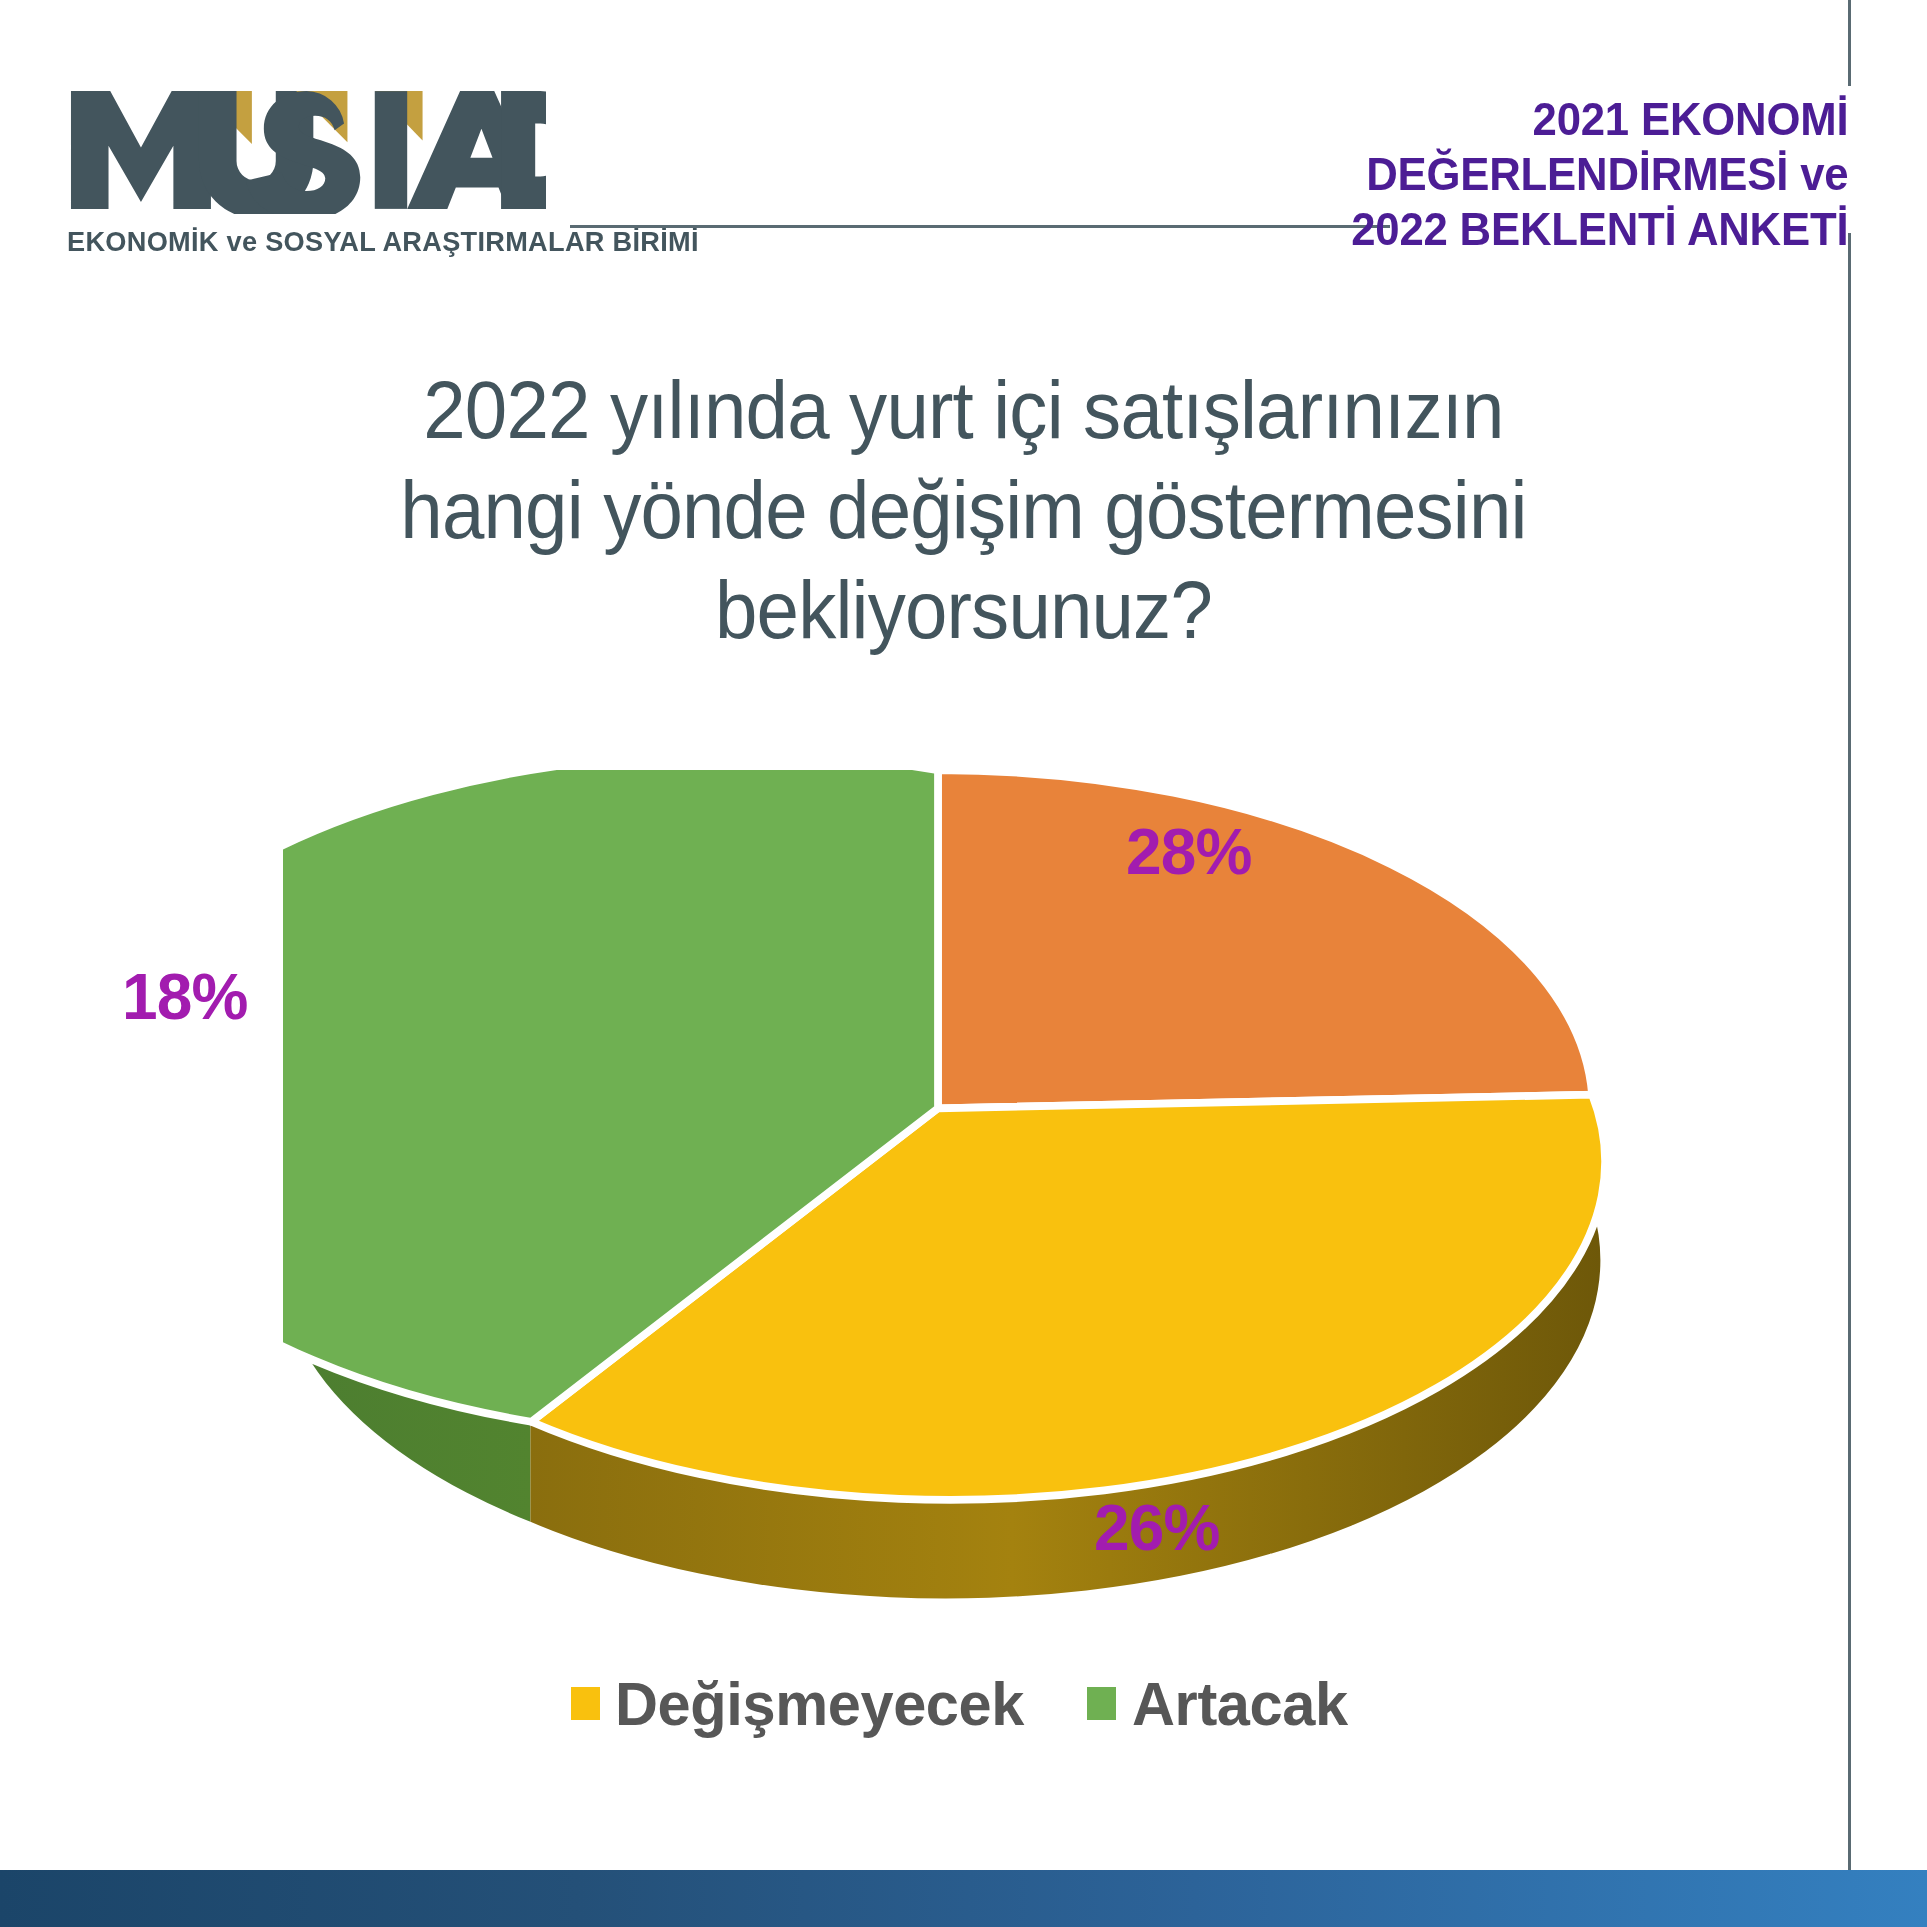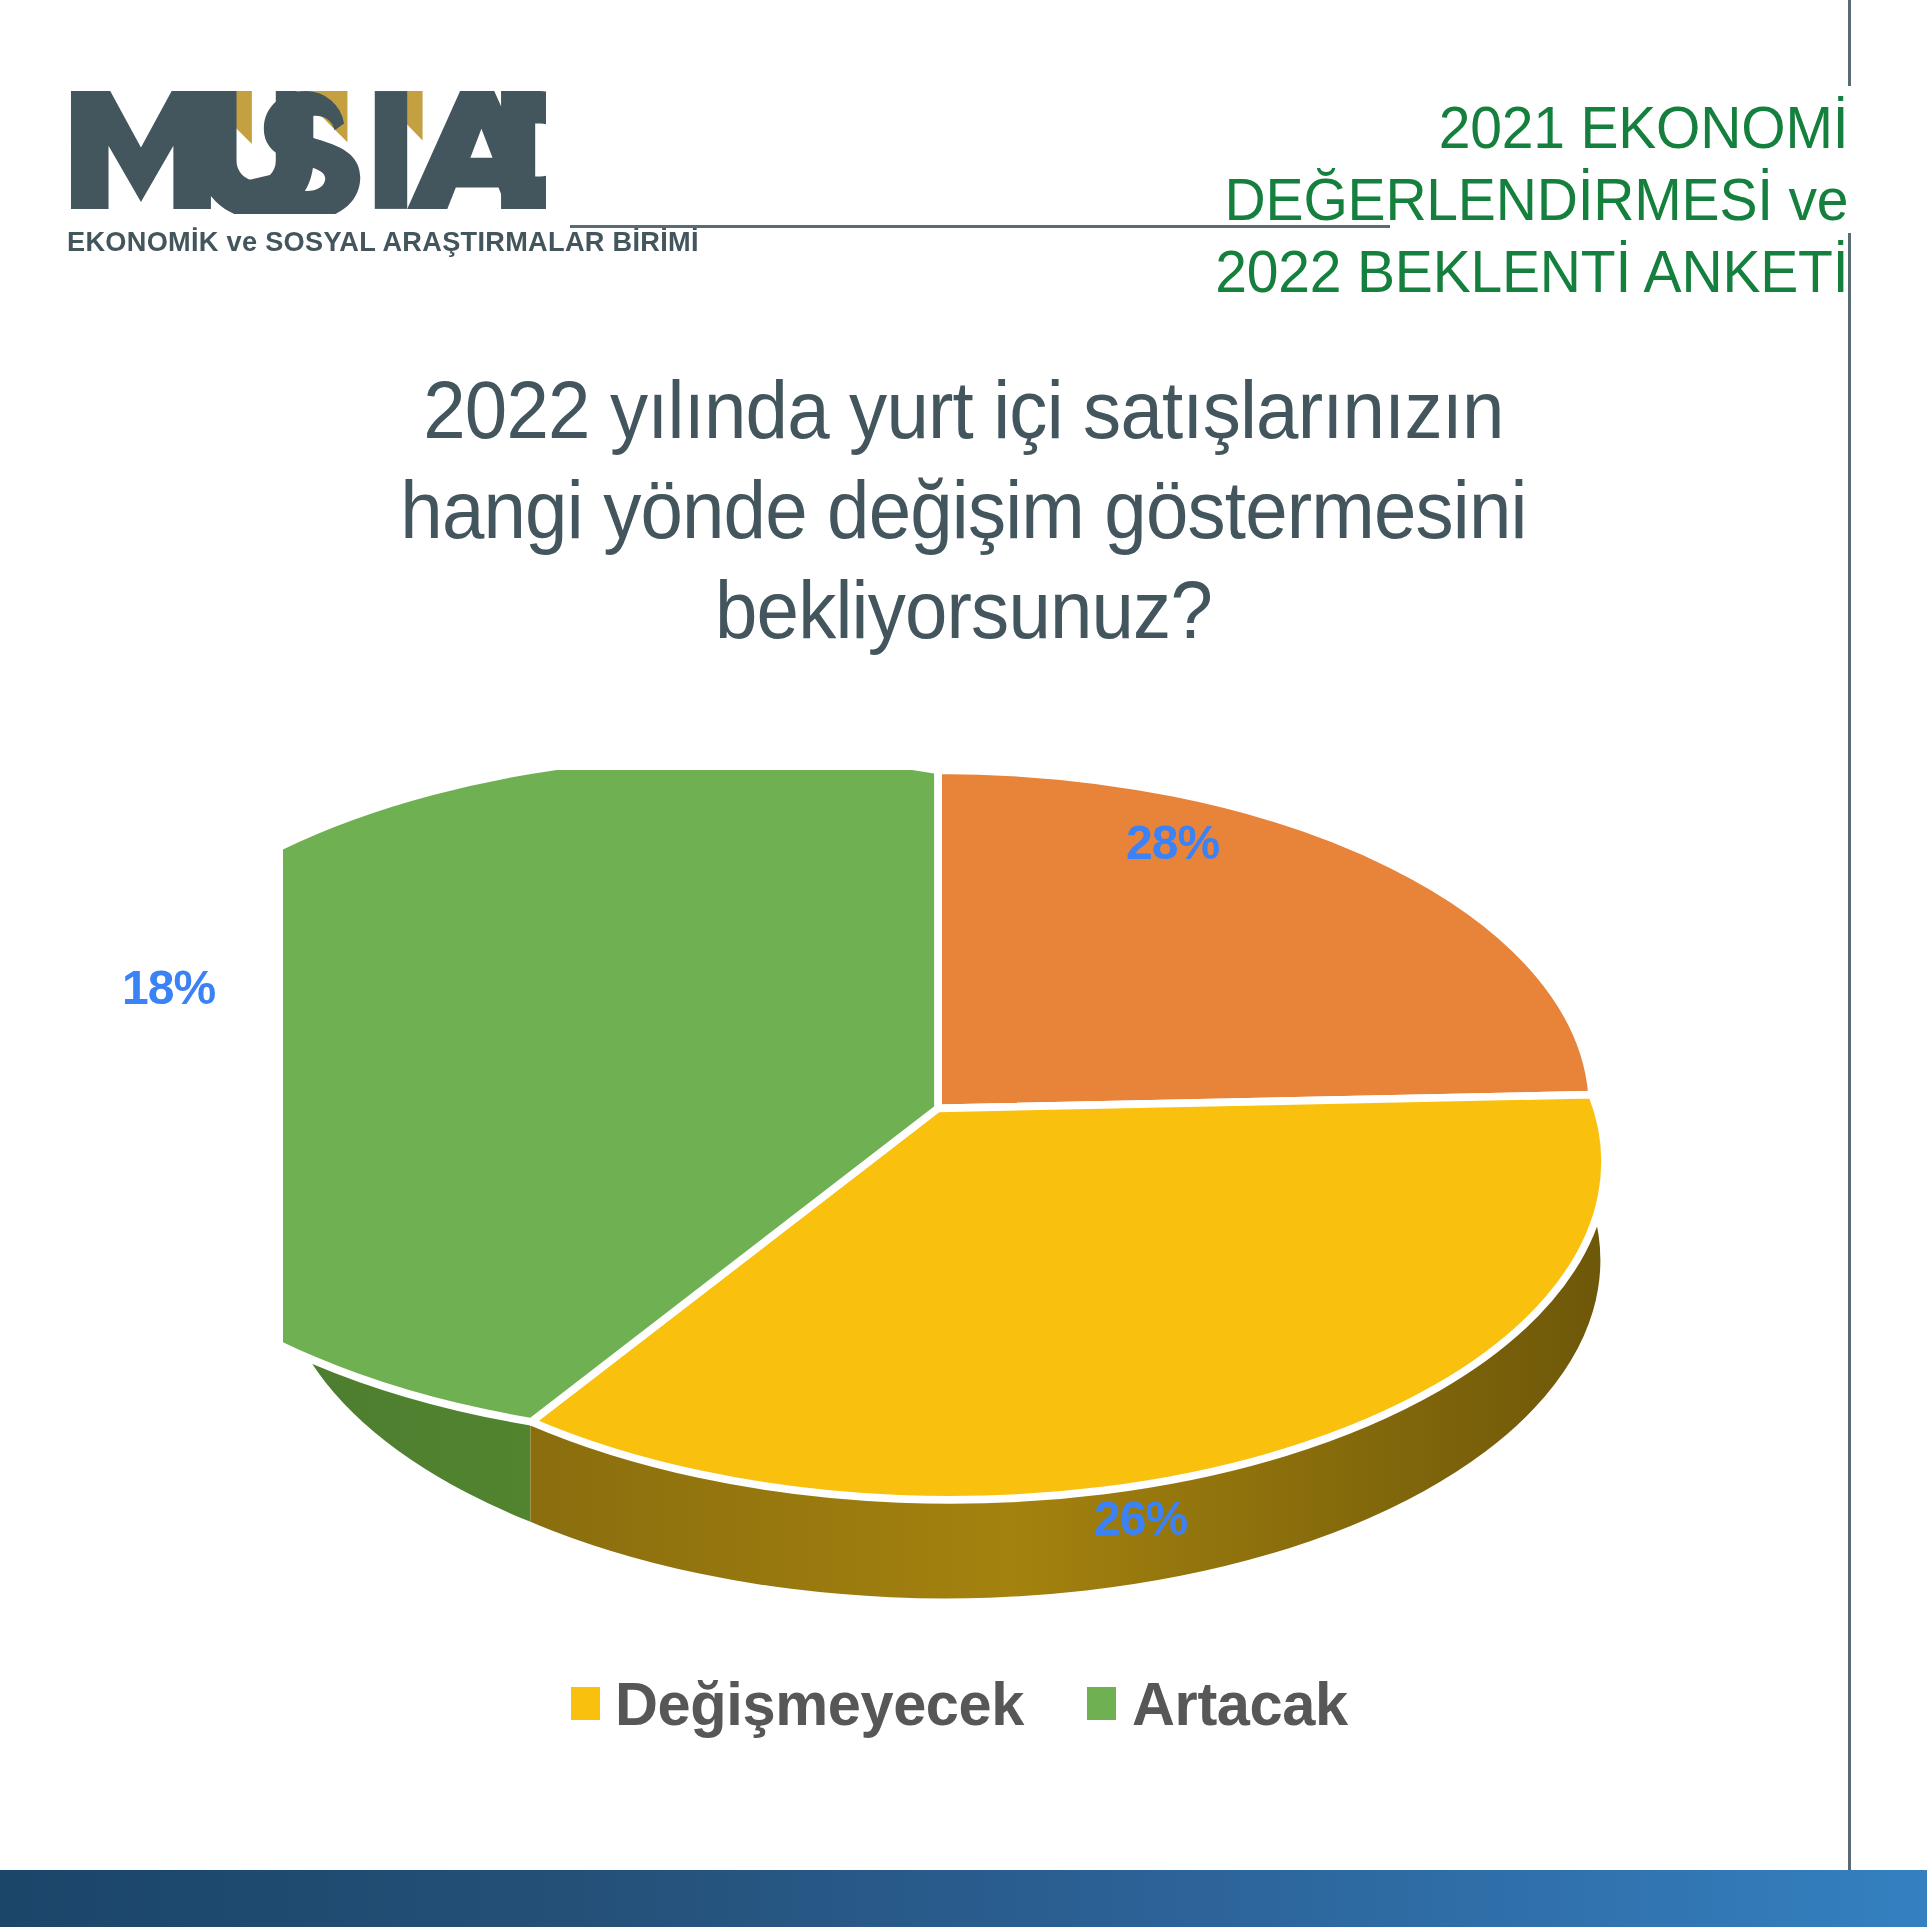--- a/index.html
+++ b/index.html
@@ -12,36 +12,36 @@
 
   
   #logo-block{position:absolute;left:67px;top:86px;width:531px;}
   #logo-mark{width:479px;height:128px;display:block;}
   #logo-sub{font-weight:700;font-size:28px;letter-spacing:0.3px;
             color:#43555D;margin-top:12px;white-space:nowrap;
             transform:scaleX(.97);transform-origin:left center;}
 
   
   #header-right{position:absolute;right:79px;top:92px;text-align:right;
-                color:#15803d;font-weight:400;font-size:60px;line-height:1.20;
+                color:#4c1d95;font-weight:700;font-size:46px;line-height:1.20;
                 letter-spacing:-0.2px;}
   #header-right div{white-space:nowrap;transform:scaleX(.95);
                     transform-origin:right center;}
 
   
   #page-title{position:absolute;left:0;right:0;top:360px;text-align:center;
               color:#43555D;font-weight:400;font-size:82px;line-height:1.22;
               letter-spacing:-0.9px;padding:0 205px;box-sizing:border-box;}
   #page-title span{display:block;transform:scaleX(.93);transform-origin:center;}
 
   
   #chart-area{position:absolute;left:0;top:770px;width:1927px;height:899px;}
   #pie-svg{position:absolute;left:283px;top:0px;width:1387px;height:865px;}
 
-  .pct{position:absolute;color:#3b82f6;font-weight:700;font-size:48px;
+  .pct{position:absolute;color:#a21caf;font-weight:700;font-size:64px;
        letter-spacing:-0.9px;}
   #pct-azalacak{left:1408px;top:815px;}
   #pct-artacak{left:158px;top:961px;}
   #pct-degismeyecek{left:1377px;top:1491px;}
 
   
   #legend{position:absolute;left:0;right:0;top:1668px;display:flex;
           justify-content:center;align-items:center;gap:46px;}
   .legend-item{display:flex;align-items:center;gap:15.4px;}
   .swatch{width:29px;height:33px;display:block;flex:0 0 auto;}

